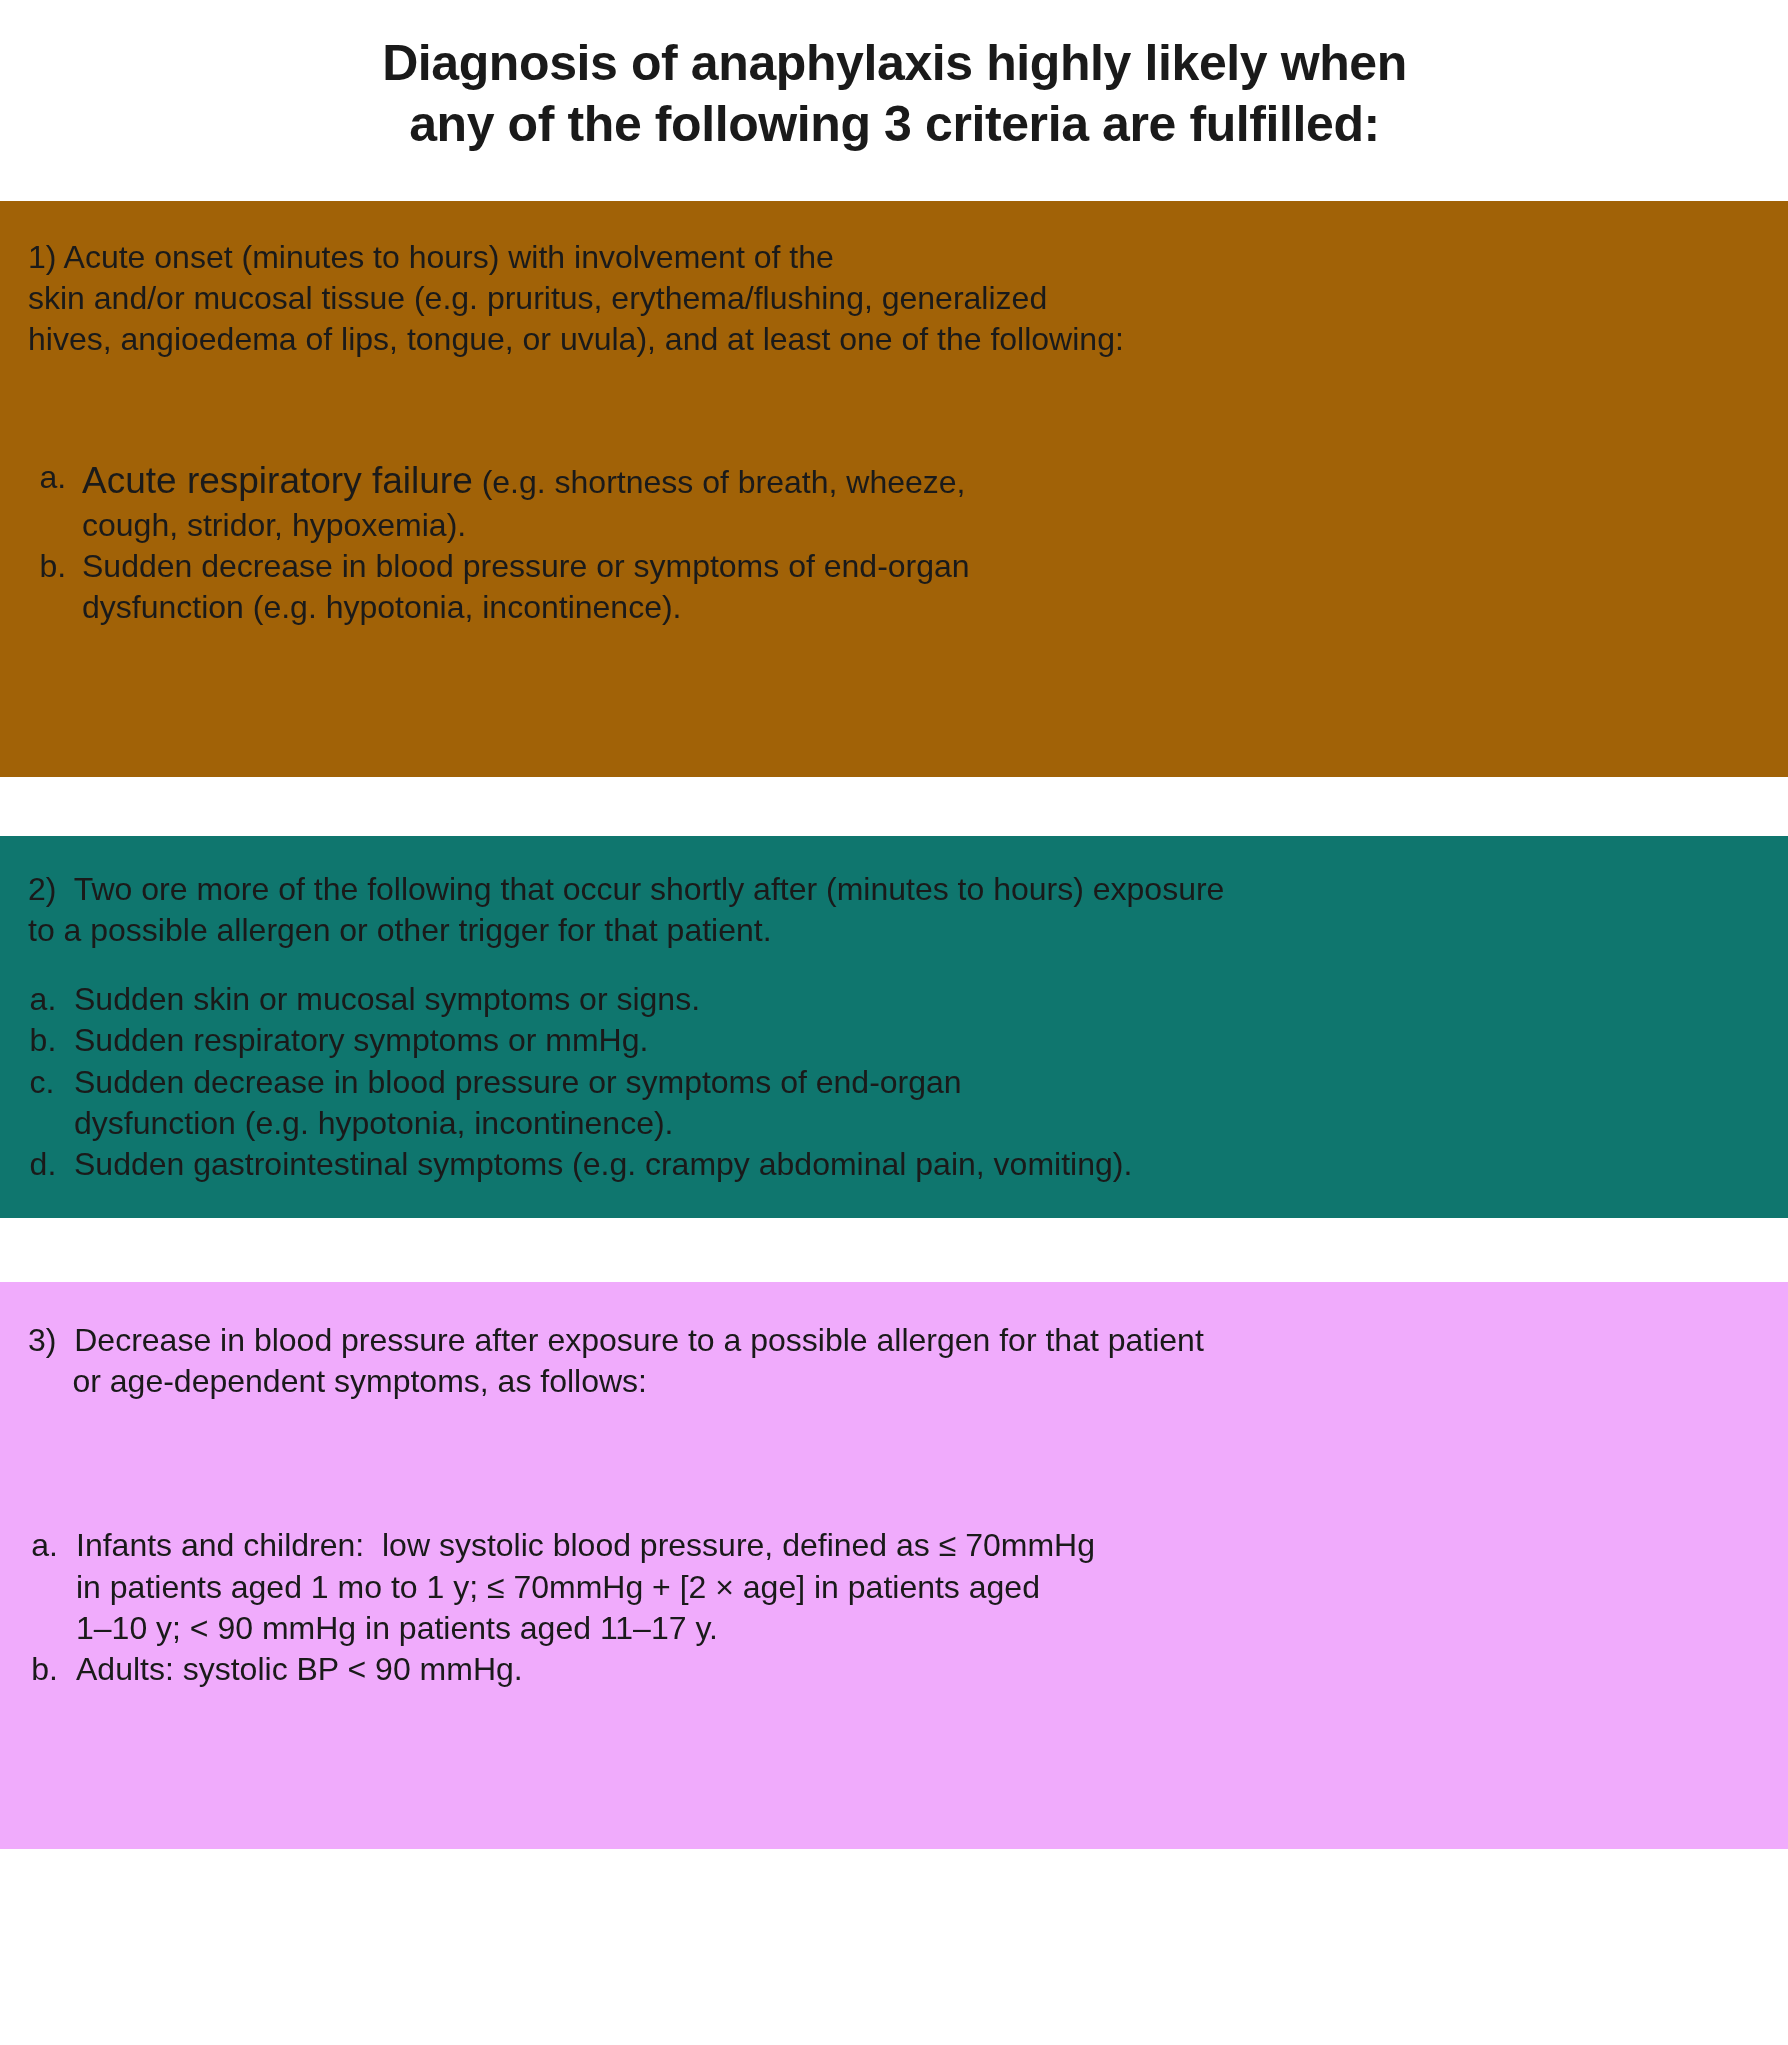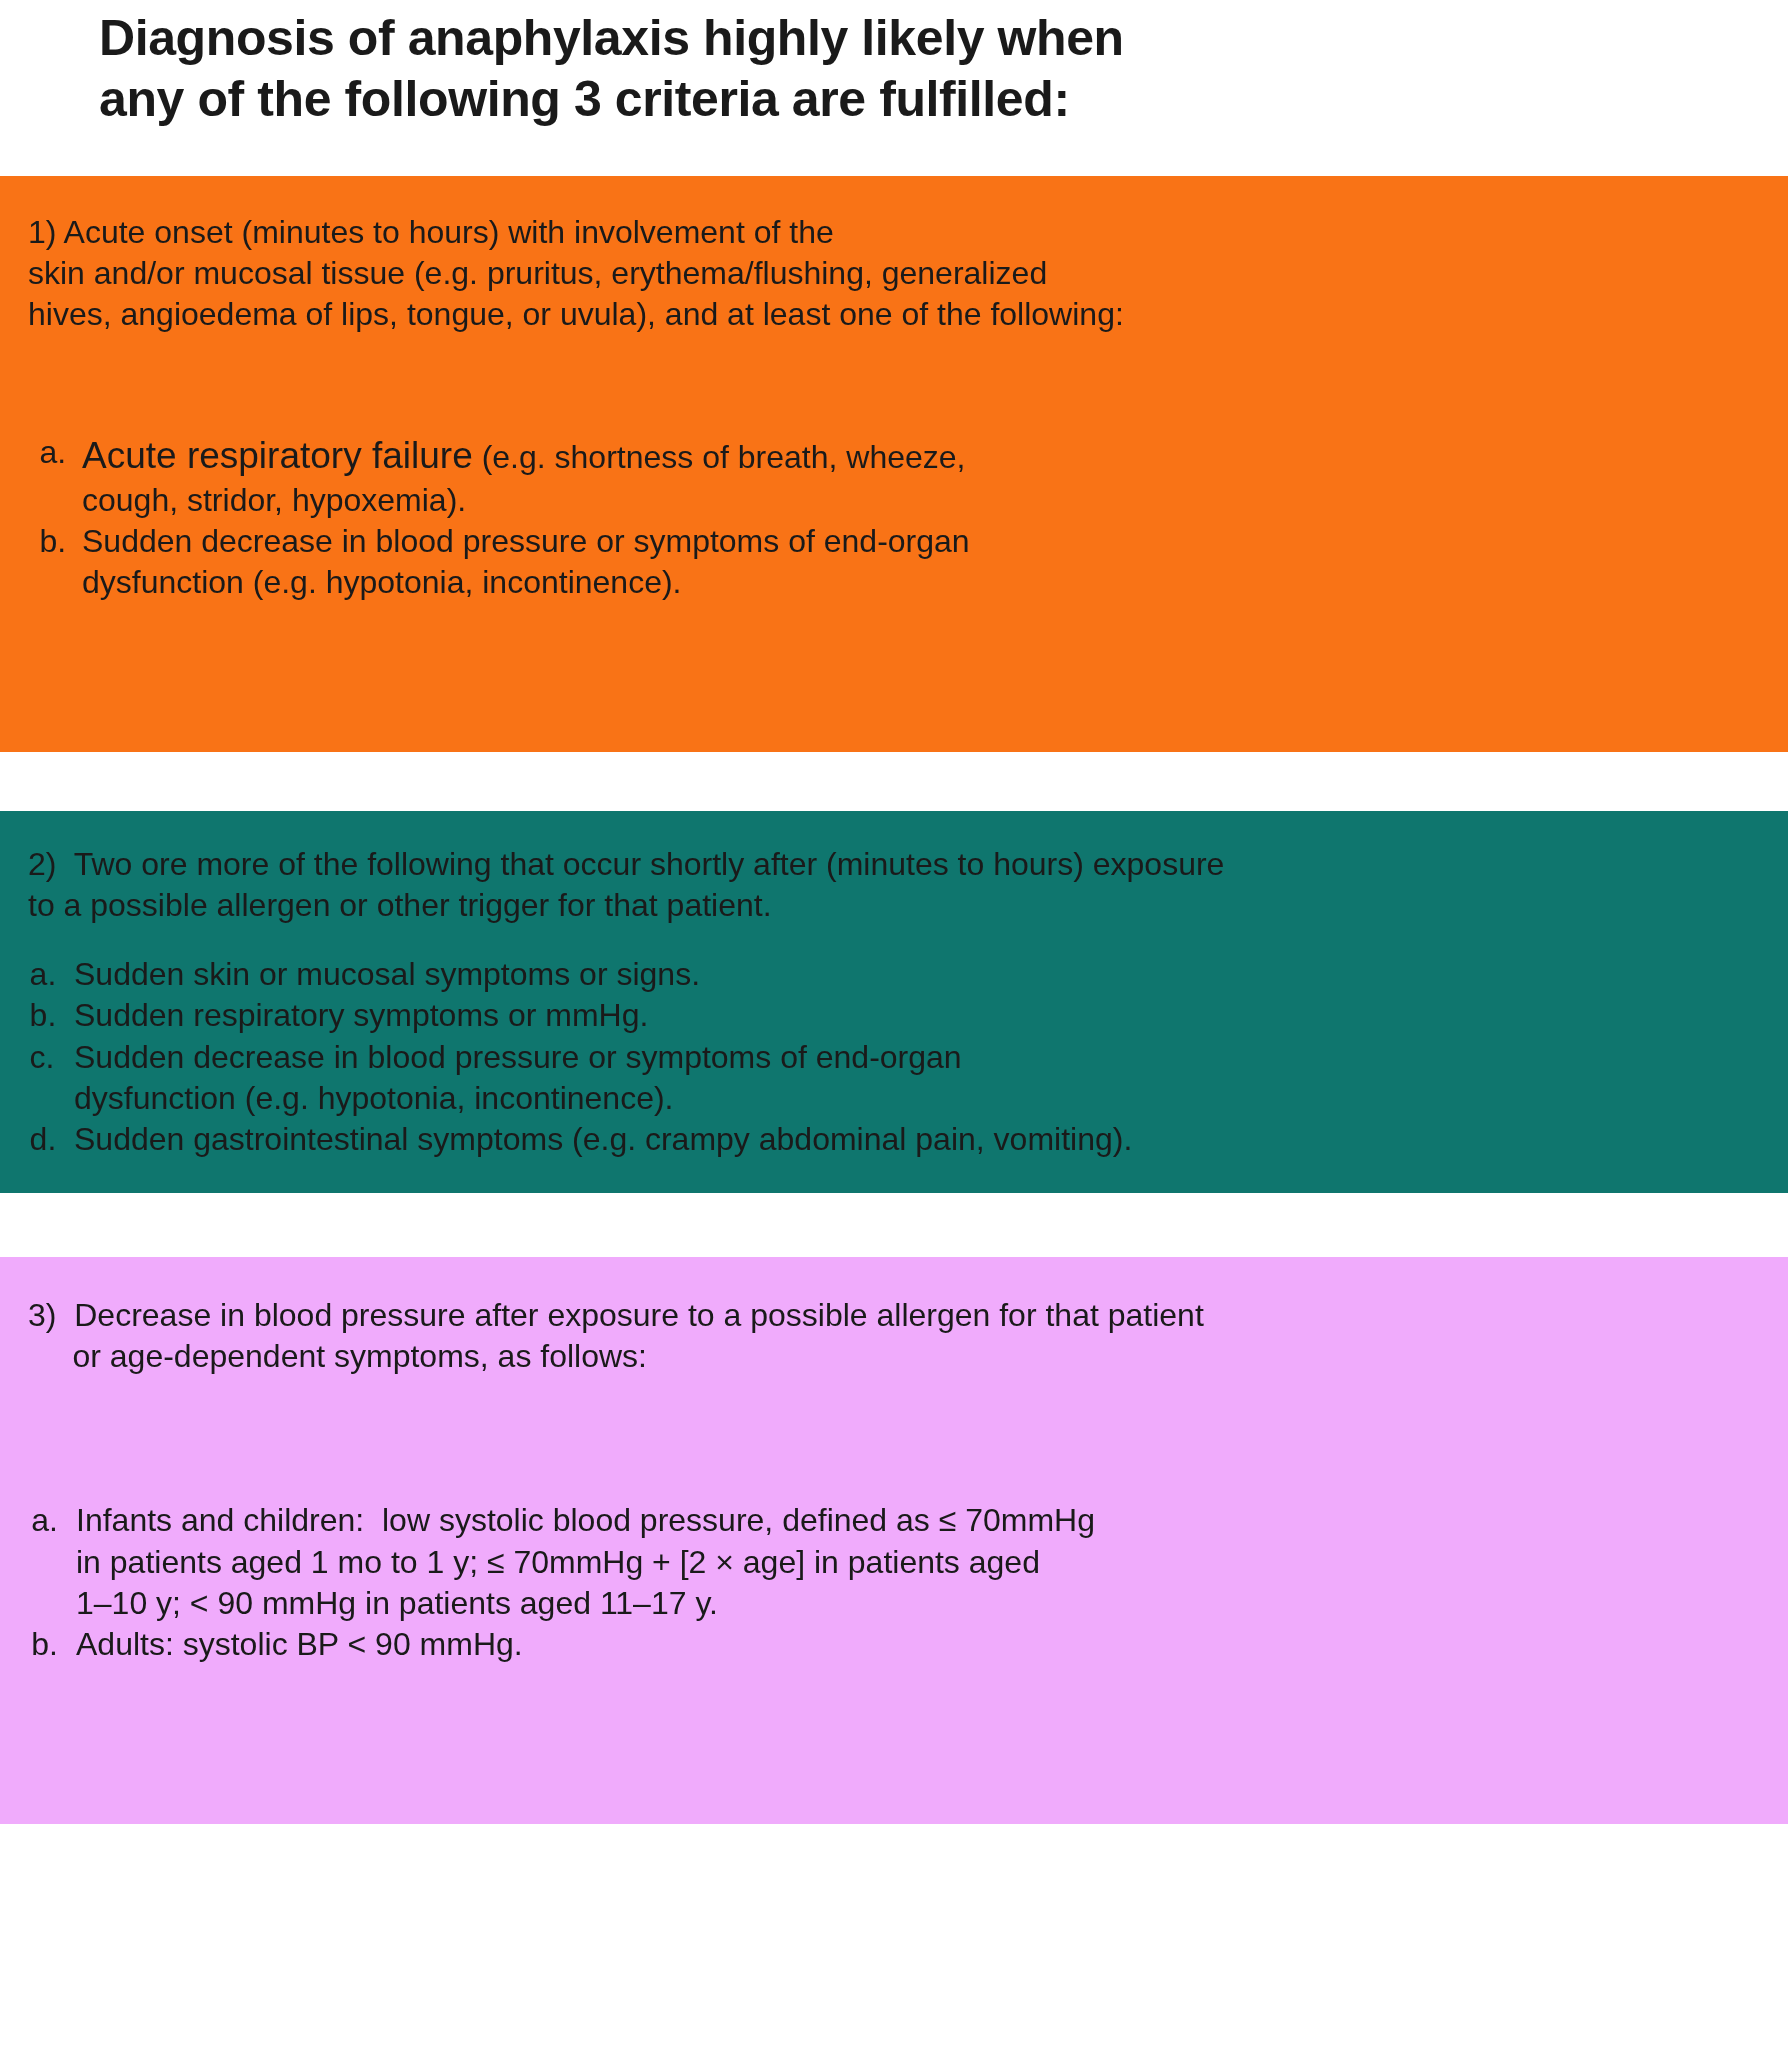--- a/index.html
+++ b/index.html
@@ -16,23 +16,24 @@
   .page {
     width: 1789px;
     box-sizing: border-box;
   }
 
   
   .title {
     font-weight: bold;
     font-size: 50px;
     line-height: 1.22;
-    text-align: left;
+    text-align: center;
     padding: 8.2px 99px 0 99px;
     letter-spacing: -0.4px;
+    margin-top: 25px;
   }
   .title .line {
     display: block;
     white-space: pre;
   }
 
   
   .block {
     box-sizing: border-box;
     width: 1789px;
@@ -111,21 +112,21 @@
 </head>
 <body style="color: rgb(26, 26, 26); background: rgb(255, 255, 255);">
 
 <div class="page">
 
   <div class="title">
     <span class="line">Diagnosis of anaphylaxis highly likely when</span>
     <span class="line">any of the following 3 criteria are fulfilled:</span>
   </div>
 
-  <div class="block block-1" style="background: #f97316;">
+  <div class="block block-1" style="background: #a16207;">
     <div class="inner">
       <p class="para">
         <span class="ln">1) Acute onset (minutes to hours) with involvement of the</span>
         <span class="ln">skin and/or mucosal tissue (e.g. pruritus, erythema/flushing, generalized</span>
         <span class="ln">hives, angioedema of lips, tongue, or uvula), and at least one of the following:</span>
       </p>
 
       <div class="gap-lg"></div>
 
       <ul class="list list-1 tight">

